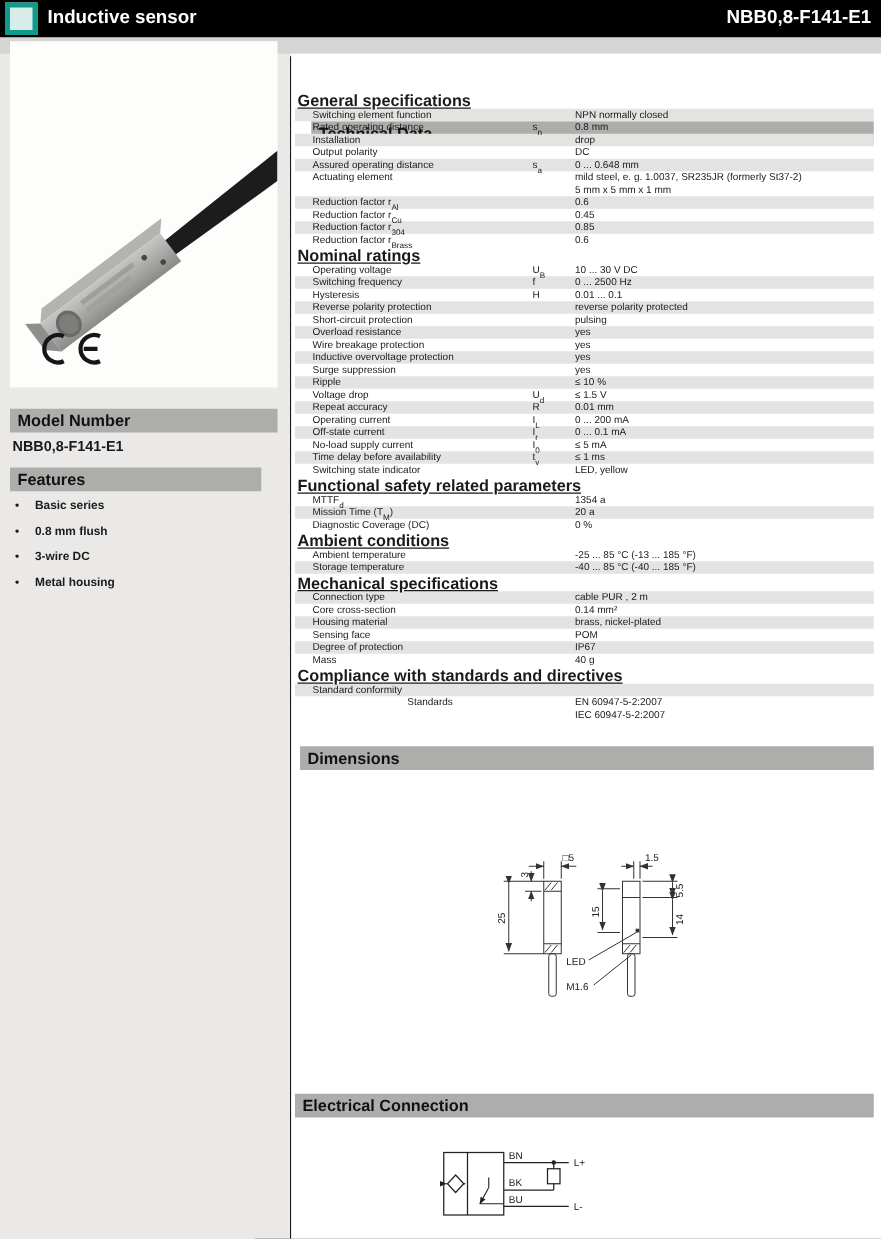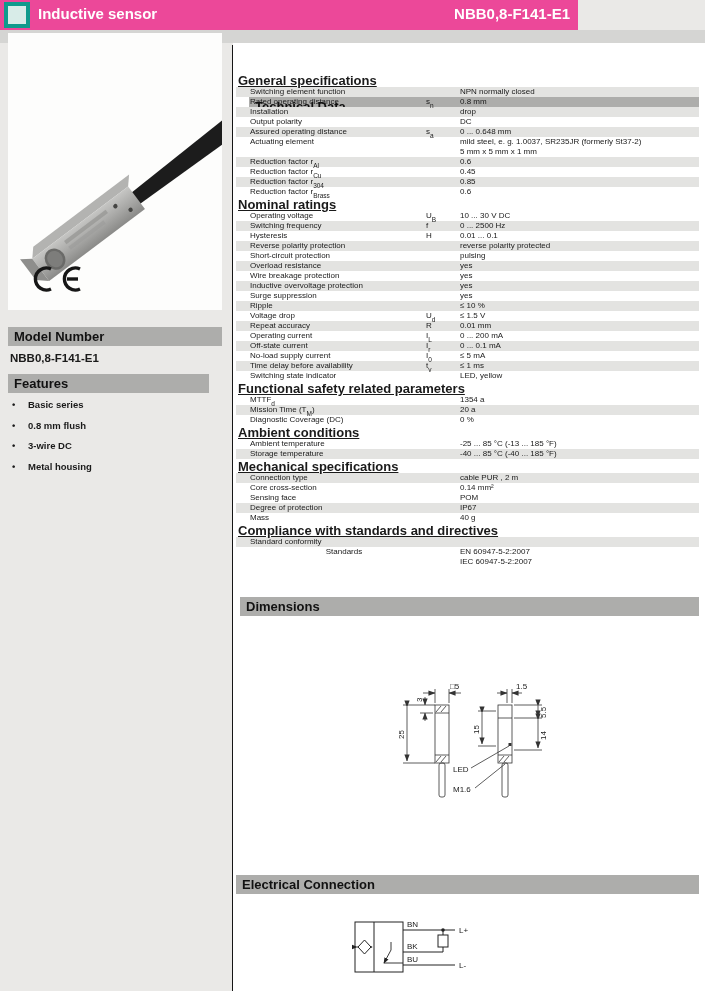--- a/index.html
+++ b/index.html
@@ -1,20 +1,20 @@
 <!DOCTYPE html>
 <html><head>
 <meta charset="utf-8">
 <style>
   * { margin:0; padding:0; box-sizing:border-box; }
   body { background:#555; font-family:"Liberation Sans", sans-serif; }
   .page { position:relative; width:705px; height:991px; background:#eae9e7; color:#1a1a1a; overflow:hidden; margin:0 auto; }
 
   
-  .hdr { position:absolute; left:0; top:0; width:578px; height:30px; background:#ec4899; }
+  .hdr { position:absolute; left:0; top:0; width:705px; height:30px; background:#000000; }
   .hdr-icon { position:absolute; left:4px; top:2px; width:26px; height:26px; background:#d8ece8; border:4px solid #0f9a8c; }
   .hdr-title { position:absolute; left:38px; top:5px; font-size:15px; font-weight:bold; color:#fff; }
   .hdr-model { position:absolute; right:8px; top:5px; font-size:15px; font-weight:bold; color:#fff; }
   .subband { position:absolute; left:0; top:30px; width:705px; height:13px; background:#d5d5d3; }
 
   
   .photo-box { position:absolute; left:8px; top:33px; width:214px; height:277px; background:#fdfdfc; overflow:hidden; }
   .bar { background:#adadab; font-weight:bold; font-size:13px; color:#111; height:19px; line-height:19px; padding-left:6px; }
   .bar-model { position:absolute; left:8px; top:327px; width:214px; }
   .model-number { position:absolute; left:10px; top:352px; font-size:11.5px; font-weight:bold; }
@@ -283,20 +283,25 @@
         <div class="sec-h">Mechanical specifications</div>
         <div class="trow shade">
           <div class="c-label">Connection type</div>
           <div class="c-sym"></div>
           <div class="c-val">cable PUR , 2 m</div>
         </div>
         <div class="trow">
           <div class="c-label">Core cross-section</div>
           <div class="c-sym"></div>
           <div class="c-val">0.14 mm²</div>
+        </div>
+        <div class="trow shade">
+          <div class="c-label">Housing material</div>
+          <div class="c-sym"></div>
+          <div class="c-val">brass, nickel-plated</div>
         </div>
         <div class="trow">
           <div class="c-label">Sensing face</div>
           <div class="c-sym"></div>
           <div class="c-val">POM</div>
         </div>
         <div class="trow shade">
           <div class="c-label">Degree of protection</div>
           <div class="c-sym"></div>
           <div class="c-val">IP67</div>

